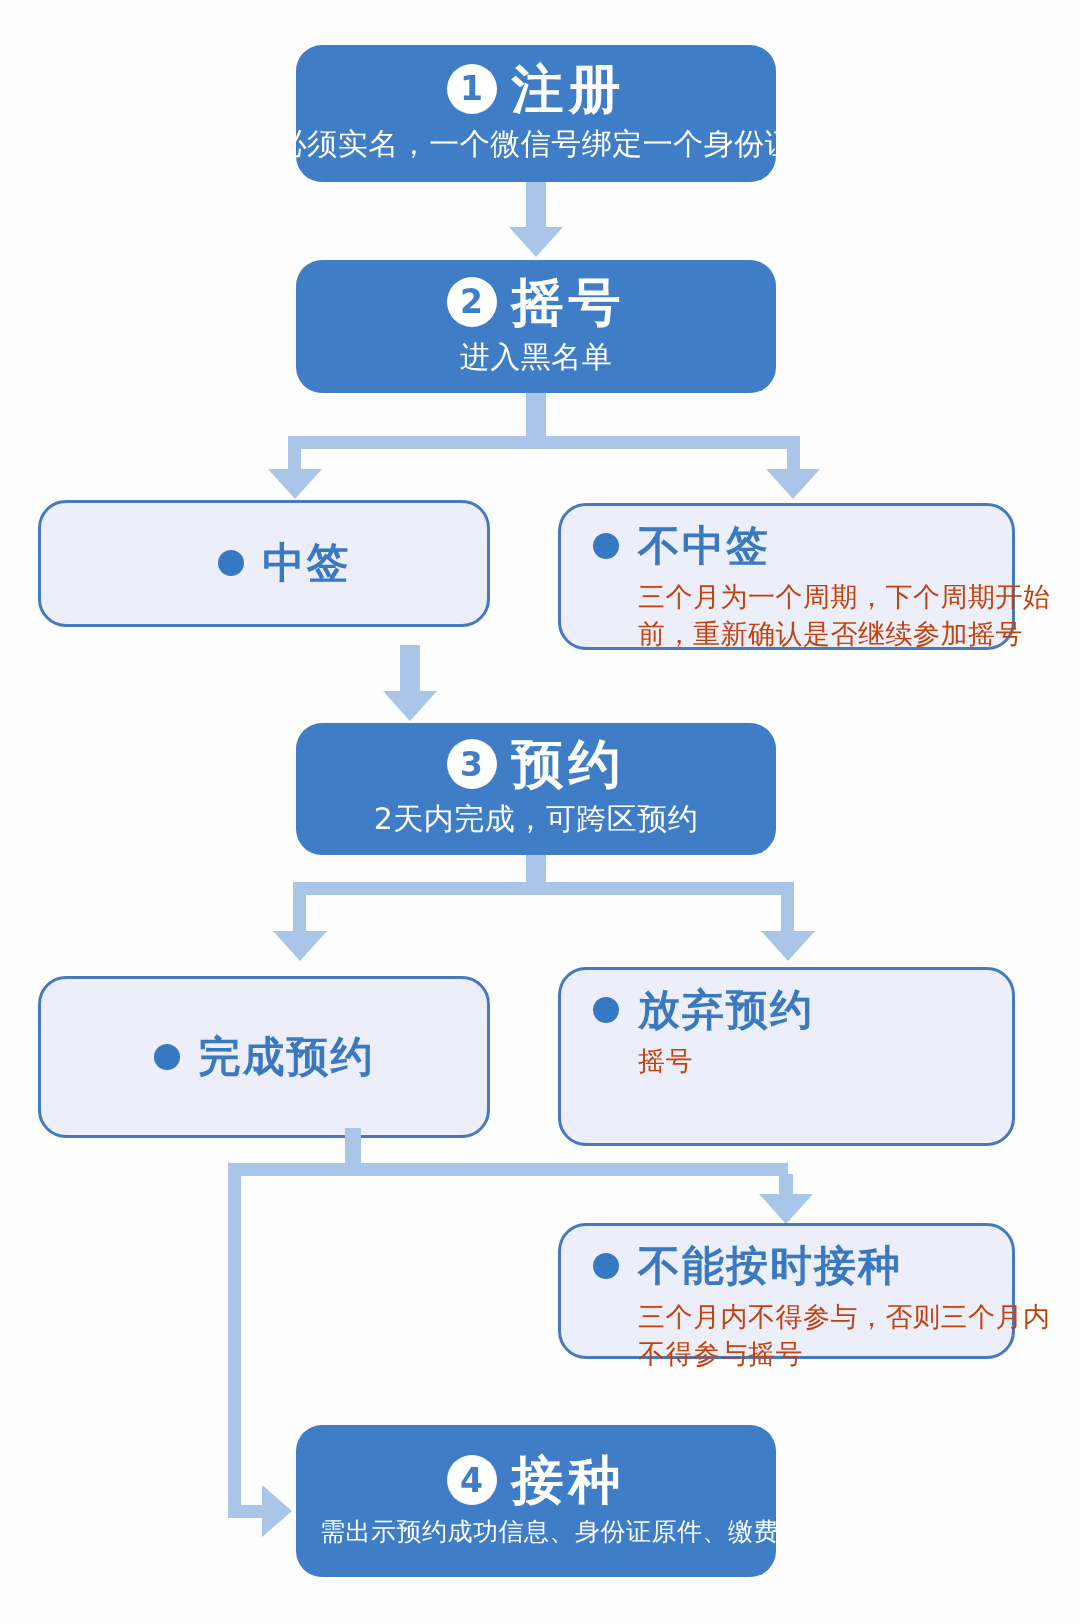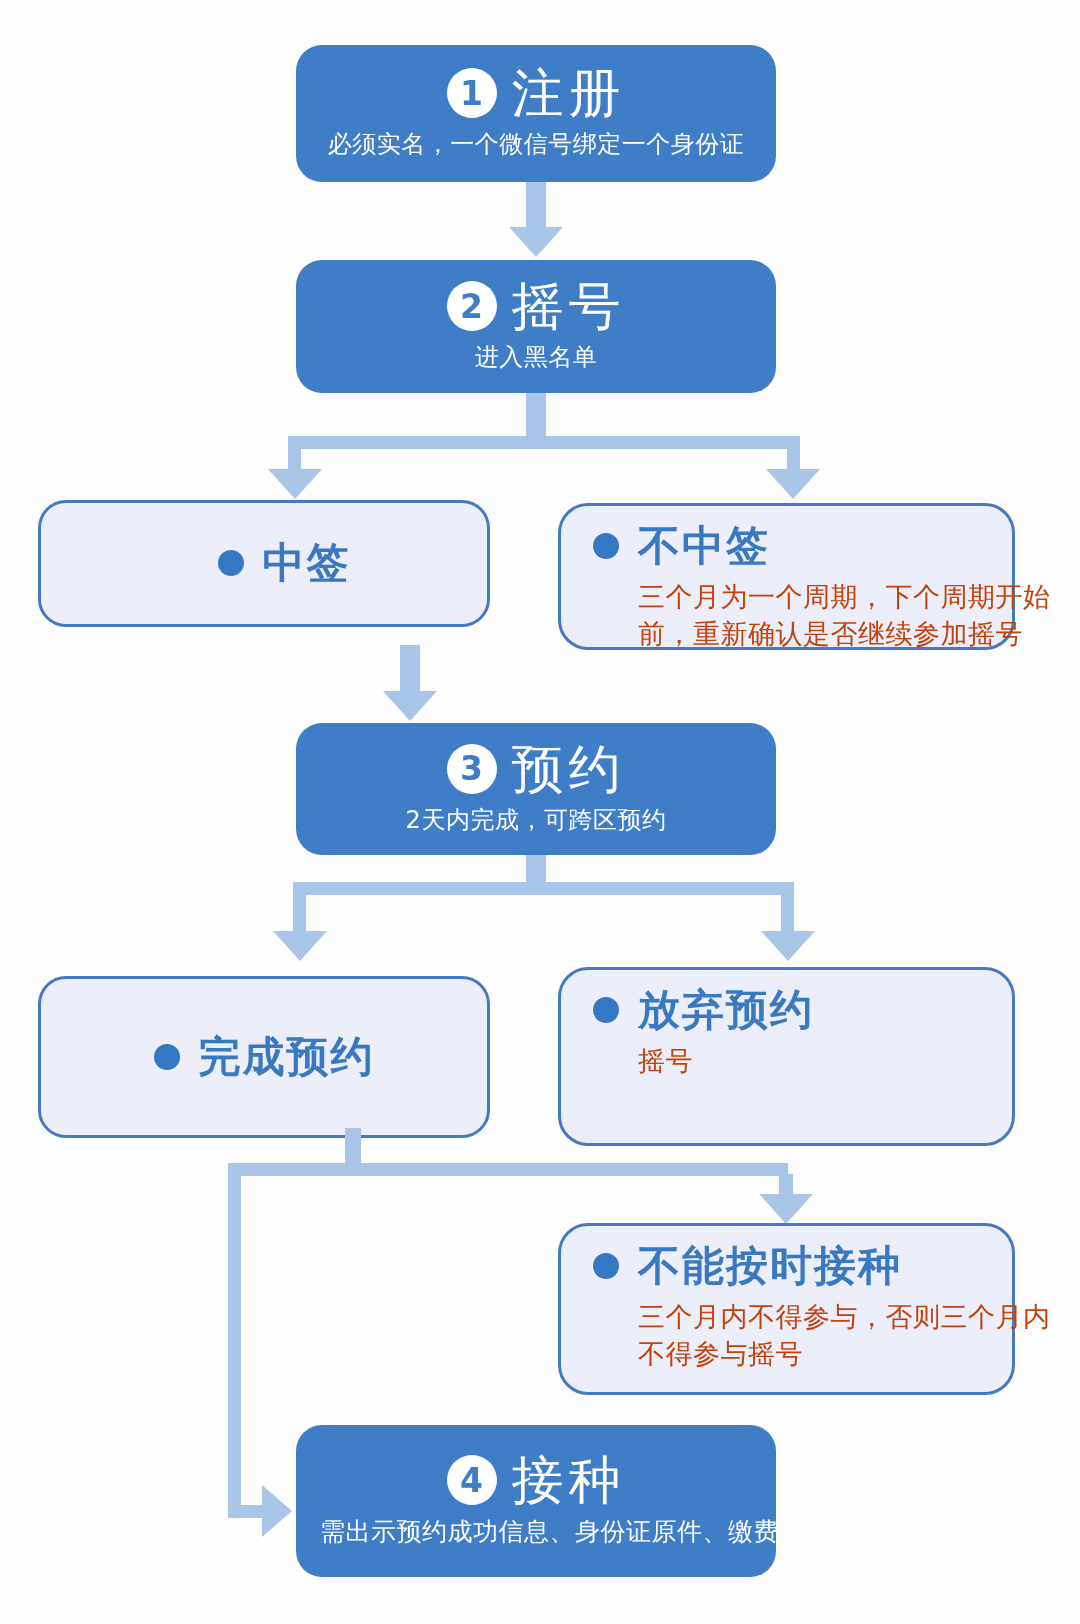--- a/index.html
+++ b/index.html
@@ -15,36 +15,36 @@
     background:#3F7EC6; border-radius:26px; color:#ffffff;
     display:flex; flex-direction:column; align-items:center; justify-content:center;
     gap:9px;
   }
   .step-title-row { display:flex; align-items:center; gap:15px; }
   .num-circle {
     width:50px; height:50px; border-radius:50%; background:#ffffff;
     color:#3F7EC6; font-weight:700; font-size:33px;
     display:flex; align-items:center; justify-content:center; flex:none;
   }
-  .step-title { font-size:52px; font-weight:400; letter-spacing:5px; line-height:1; }
-  .step-sub { font-size:24px; letter-spacing:0.5px; white-space:nowrap; }
+  .step-title { font-size:52px; font-weight:700; letter-spacing:5px; line-height:1; }
+  .step-sub { font-size:30px; letter-spacing:0.5px; white-space:nowrap; }
   .step-sub.small { font-size:25px;margin-left:27px; }
   
   .outcome {
     position:absolute; background:#ECEFF9;
     border:3px solid #4679BD; border-radius:28px;
   }
   .outcome.center { display:flex; align-items:center; justify-content:center; }
   .o-head {
     display:flex; align-items:center; gap:19px;
     font-size:42px; font-weight:700; color:#3A78C0; letter-spacing:2px;
     line-height:1.15; white-space:nowrap;
   }
   .dot { width:26px; height:26px; border-radius:50%; background:#3778C5; flex:none; }
-  .outcome.detail { padding:16px 10px 0 32px;border-radius:30px; }
+  .outcome.detail { padding:16px 10px 0 32px; }
   .o-body { margin:8px 0 0 45px; }
   .o-line {
     font-size:27px; line-height:37px; color:#c2410c;
     font-weight:500; letter-spacing:0.5px; white-space:nowrap;
   }
   
   .c { position:absolute; background:#A9C6E9; }
   .tri-down {
     position:absolute; width:0; height:0;
     border-left:27px solid transparent; border-right:27px solid transparent;
@@ -147,21 +147,21 @@
   </div>
 
   <div class="c" style="left:345px; top:1128px; width:16px; height:48px;"></div>
   <div class="c" style="left:228px; top:1163px; width:560px; height:13px;"></div>
   <div class="c" style="left:228px; top:1174px; width:13px; height:344px;"></div>
   <div class="c" style="left:228px; top:1505px; width:36px; height:13px;"></div>
   <div class="tri-right" style="left:262px; top:1485px;"></div>
   <div class="c" style="left:779px; top:1174px; width:14px; height:28px;"></div>
   <div class="tri-down" style="left:759px; top:1194px;"></div>
 
-  <div class="outcome detail" style="left:558px; top:1223px; width:457px; height:172px;">
+  <div class="outcome detail" style="left:558px; top:1223px; width:457px; height:136px;">
     <div class="o-head">
       <span class="dot"></span>
       <span>不能按时接种</span>
     </div>
     <div class="o-body">
       <div class="o-line">三个月内不得参与，否则三个月内</div>
       <div class="o-line">不得参与摇号</div>
     </div>
   </div>
 

